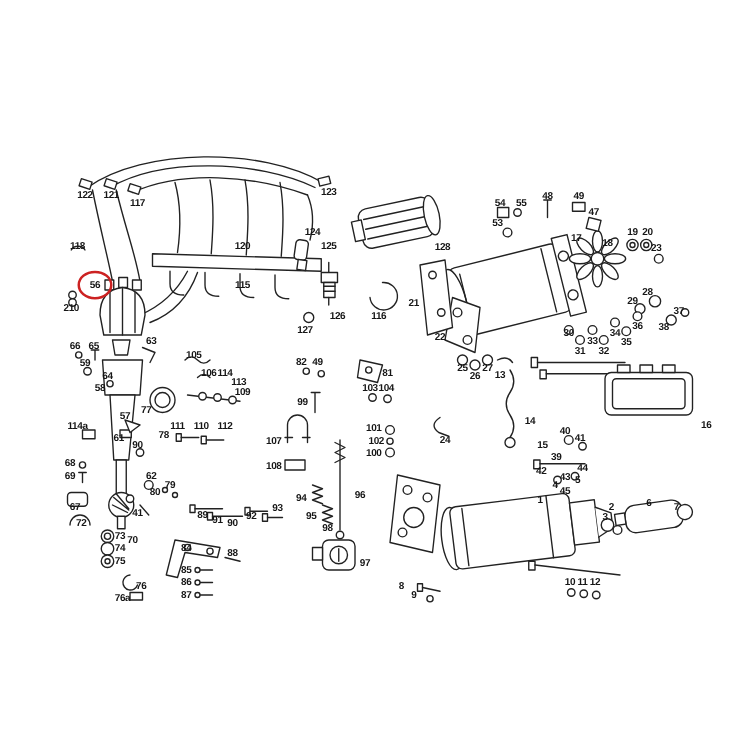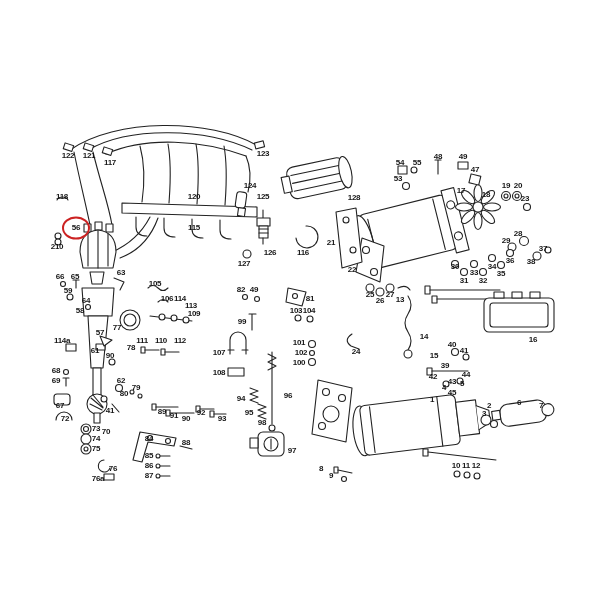--- a/index.html
+++ b/index.html
@@ -403,21 +403,21 @@
       <span class="part-label" style="left: 452px; top: 345px;">40</span>
       <span class="part-label" style="left: 464px; top: 351px;">41</span>
       <span class="part-label" style="left: 445px; top: 366px;">39</span>
       <span class="part-label" style="left: 433px; top: 377px;">42</span>
       <span class="part-label" style="left: 452px; top: 382px;">43</span>
       <span class="part-label" style="left: 466px; top: 375px;">44</span>
       <span class="part-label" style="left: 452px; top: 393px;">45</span>
       <span class="part-label" style="left: 444px; top: 388px;">4</span>
       <span class="part-label" style="left: 462px; top: 384px;">5</span>
       <span class="part-label" style="left: 356px; top: 352px;">24</span>
-      <span class="part-label" style="left: 533px; top: 340px;">16</span>
+      <span class="part-label" style="left: 565px; top: 340px;">16</span>
       <span class="part-label" style="left: 432px; top: 400px;">1</span>
       <span class="part-label" style="left: 489px; top: 406px;">2</span>
       <span class="part-label" style="left: 484px; top: 414px;">3</span>
       <span class="part-label" style="left: 519px; top: 403px;">6</span>
       <span class="part-label" style="left: 541px; top: 406px;">7</span>
       <span class="part-label" style="left: 456px; top: 466px;">10</span>
       <span class="part-label" style="left: 466px; top: 466px;">11</span>
       <span class="part-label" style="left: 476px; top: 466px;">12</span>
       <span class="part-label" style="left: 321px; top: 469px;">8</span>
       <span class="part-label" style="left: 331px; top: 476px;">9</span>
@@ -452,21 +452,21 @@
       <span class="part-label" style="left: 65px; top: 419px;">72</span>
       <span class="part-label" style="left: 96px; top: 429px;">73</span>
       <span class="part-label" style="left: 96px; top: 439px;">74</span>
       <span class="part-label" style="left: 96px; top: 449px;">75</span>
       <span class="part-label" style="left: 113px; top: 469px;">76</span>
       <span class="part-label" style="left: 98px; top: 479px;">76a</span>
       <span class="part-label" style="left: 162px; top: 412px;">89</span>
       <span class="part-label" style="left: 174px; top: 416px;">91</span>
       <span class="part-label" style="left: 186px; top: 419px;">90</span>
       <span class="part-label" style="left: 201px; top: 413px;">92</span>
-      <span class="part-label" style="left: 216px; top: 419px; padding-left: 12px;">93</span>
+      <span class="part-label" style="left: 216px; top: 407px; padding-left: 12px;">93</span>
       <span class="part-label" style="left: 241px; top: 399px;">94</span>
       <span class="part-label" style="left: 249px; top: 413px;">95</span>
       <span class="part-label" style="left: 149px; top: 439px;">84</span>
       <span class="part-label" style="left: 186px; top: 443px;">88</span>
       <span class="part-label" style="left: 149px; top: 456px;">85</span>
       <span class="part-label" style="left: 149px; top: 466px;">86</span>
       <span class="part-label" style="left: 149px; top: 476px;">87</span>
       <span class="part-label" style="left: 241px; top: 290px;">82</span>
       <span class="part-label" style="left: 254px; top: 290px;">49</span>
       <span class="part-label" style="left: 310px; top: 299px;">81</span>

